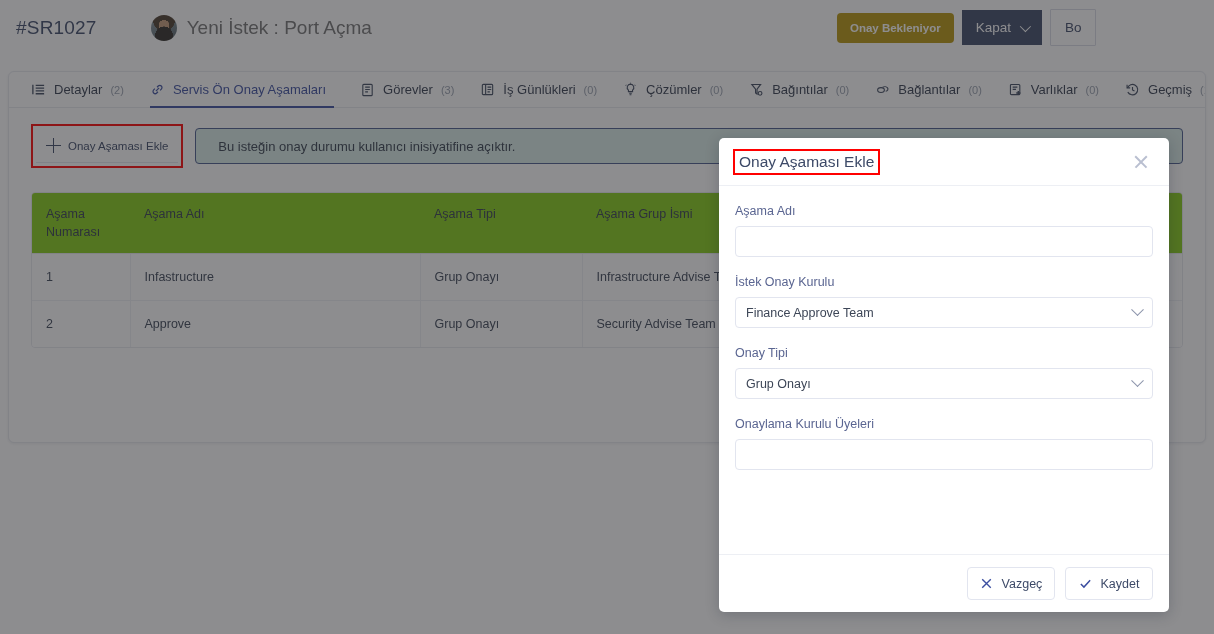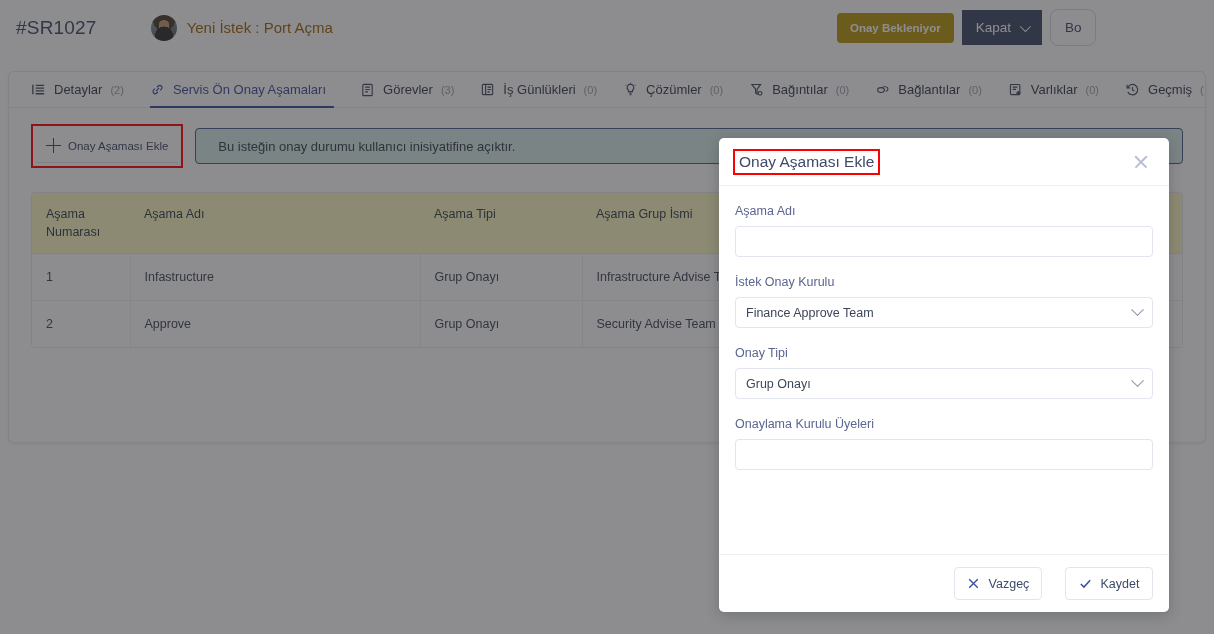--- a/index.html
+++ b/index.html
@@ -41,22 +41,22 @@
     border-radius: 50%;
     margin-left: 54px;
     background:
       radial-gradient(circle at 50% 78%, #2e2a26 0 36%, rgba(0,0,0,0) 37%),
       radial-gradient(circle at 50% 40%, #c49a78 0 26%, rgba(0,0,0,0) 27%),
       radial-gradient(circle at 50% 20%, #4a3a2c 0 44%, rgba(0,0,0,0) 45%),
       linear-gradient(160deg, #8d9aa2 0%, #6c7b82 55%, #4e5a60 100%);
     flex: 0 0 auto;
   }
   .page-title {
-    font-size: 15px;
-    color: #a16207;
+    font-size: 19px;
+    color: #737373;
     margin-left: 10px;
     white-space: nowrap;
   }
   .topbar-spacer { flex: 1 1 auto; }
 
   .btn-status {
     background: #b8960c;
     color: #ffffff;
     font-size: 11.5px;
     font-weight: bold;
@@ -86,21 +86,21 @@
     width: 8px; height: 8px;
     border-right: 1.6px solid #ffffff;
     border-bottom: 1.6px solid #ffffff;
     transform: rotate(45deg) translateY(-2px);
   }
   .btn-outline {
     background: #ffffff;
     color: #3c4866;
     font-size: 13.5px;
     border: 1px solid #d8dce6;
-    border-radius: 8px;
+    border-radius: 1px;
     padding: 10px 14px;
     white-space: nowrap;
     overflow: hidden;
     cursor: pointer;
     max-width: 46px;
   }
 
   
   .content-card {
     position: absolute;
@@ -209,21 +209,21 @@
 
   
   .table-wrap {
     margin: 24px 22px 0 22px;
     border: 1px solid #e7e9ef;
     border-radius: 4px;
     overflow: hidden;
   }
   table { width: 100%; border-collapse: collapse; }
   thead th {
-    background: #fef9c3;
+    background: #84cc16;
     text-align: left;
     font-size: 12.5px;
     font-weight: normal;
     color: #333c4e;
     padding: 12px 14px;
     vertical-align: top;
     line-height: 1.45;
     border-bottom: 1px solid #e7e9ef;
   }
   thead th.col-num { width: 98px; }
@@ -347,21 +347,21 @@
     transform: rotate(45deg) translate(-2px,-2px);
     flex: 0 0 auto;
   }
 
   .modal-foot {
     height: 58px;
     border-top: 1px solid #edeff4;
     display: flex;
     align-items: center;
     justify-content: flex-end;
-    gap: 23px;
+    gap: 10px;
     padding: 0 16px;
     flex: 0 0 auto;
   }
   .foot-btn {
     min-width: 88px;
     height: 33px;
     border: 1px solid #e2e5ef;
     border-radius: 4px;
     background: #ffffff;
     color: #3d4a68;

